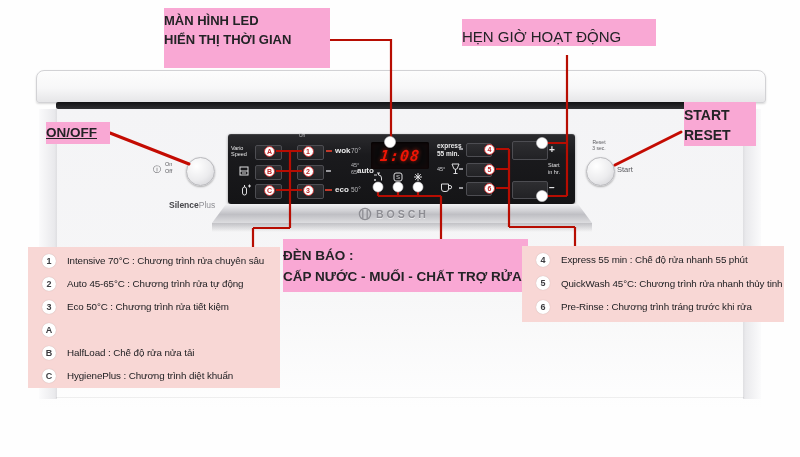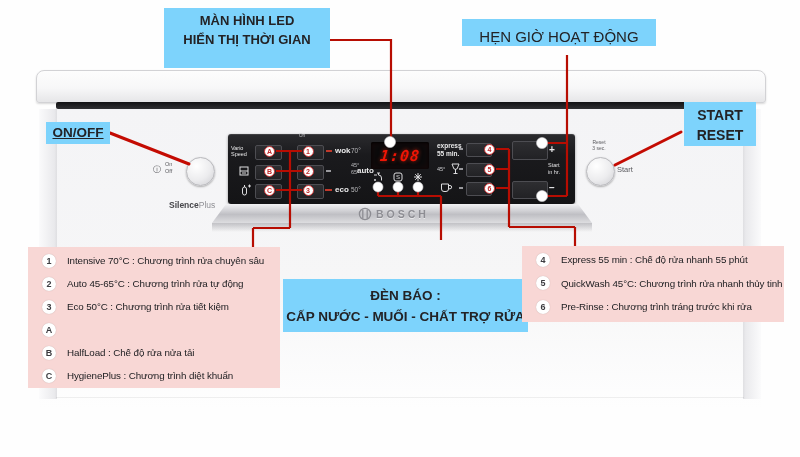--- a/index.html
+++ b/index.html
@@ -51,21 +51,21 @@
 
   .roundbtn{width:27px;height:27px;border-radius:50%;border:1px solid #b8b8bc;
     background:radial-gradient(circle at 35% 30%, #ffffff 0%, #ececee 55%, #cdcdd1 100%);
     box-shadow:0 1px 2px rgba(0,0,0,.3);}
 
   .tinytxt{color:#5a5a5e;line-height:1.15;}
   .silence{font-size:8.5px;color:#909095;}
   .silence b{color:#47474b;}
 
   
-  .callout{background:#7dd3fc;color:#232326;text-align:center;}
+  .callout{background:#f9a8d4;color:#232326;}
   .co-led{left:164px;top:8px;width:166px;height:60px;font-size:13px;font-weight:bold;
     line-height:19px;padding-top:3px;box-sizing:border-box;}
   .co-timer{left:462px;top:19px;width:194px;height:27px;font-size:15px;font-weight:normal;line-height:35px;}
   .co-power{left:46px;top:122px;width:64px;height:22px;font-size:13.5px;font-weight:bold;line-height:22px;}
   .co-start{left:684px;top:102px;width:72px;height:44px;font-size:14px;font-weight:bold;
     line-height:20px;padding-top:3px;box-sizing:border-box;}
   .co-ind{left:283px;top:239px;width:245px;height:53px;font-size:13.5px;font-weight:bold;
     line-height:21px;padding-top:6px;box-sizing:border-box;}
 
   .plist{background:#f8d7d5;padding:2px 0 0 14px;box-sizing:border-box;}
@@ -232,21 +232,21 @@
   <div class="abs callout co-led" style="z-index:6;">
     <div>MÀN HÌNH LED</div>
     <div>HIỂN THỊ THỜI GIAN</div>
   </div>
   <div class="abs callout co-timer" style="z-index:6;">HẸN GIỜ HOẠT ĐỘNG</div>
   <div class="abs callout co-power" style="z-index:6;text-decoration:underline;">ON/OFF</div>
   <div class="abs callout co-start" style="z-index:6;">
     <div>START</div>
     <div>RESET</div>
   </div>
-  <div class="abs callout co-ind" style="z-index:6;margin-top:40px;">
+  <div class="abs callout co-ind" style="z-index:6;">
     <div>ĐÈN BÁO :</div>
     <div>CẤP NƯỚC - MUỐI - CHẤT TRỢ RỬA</div>
   </div>
 
   <div class="abs plist plist-left" style="z-index:6;">
     <div class="prow">
       <span class="pbadge">1</span>
       <span class="prtext">Intensive 70°C : Chương trình rửa chuyên sâu</span>
       </div>
     <div class="prow">

